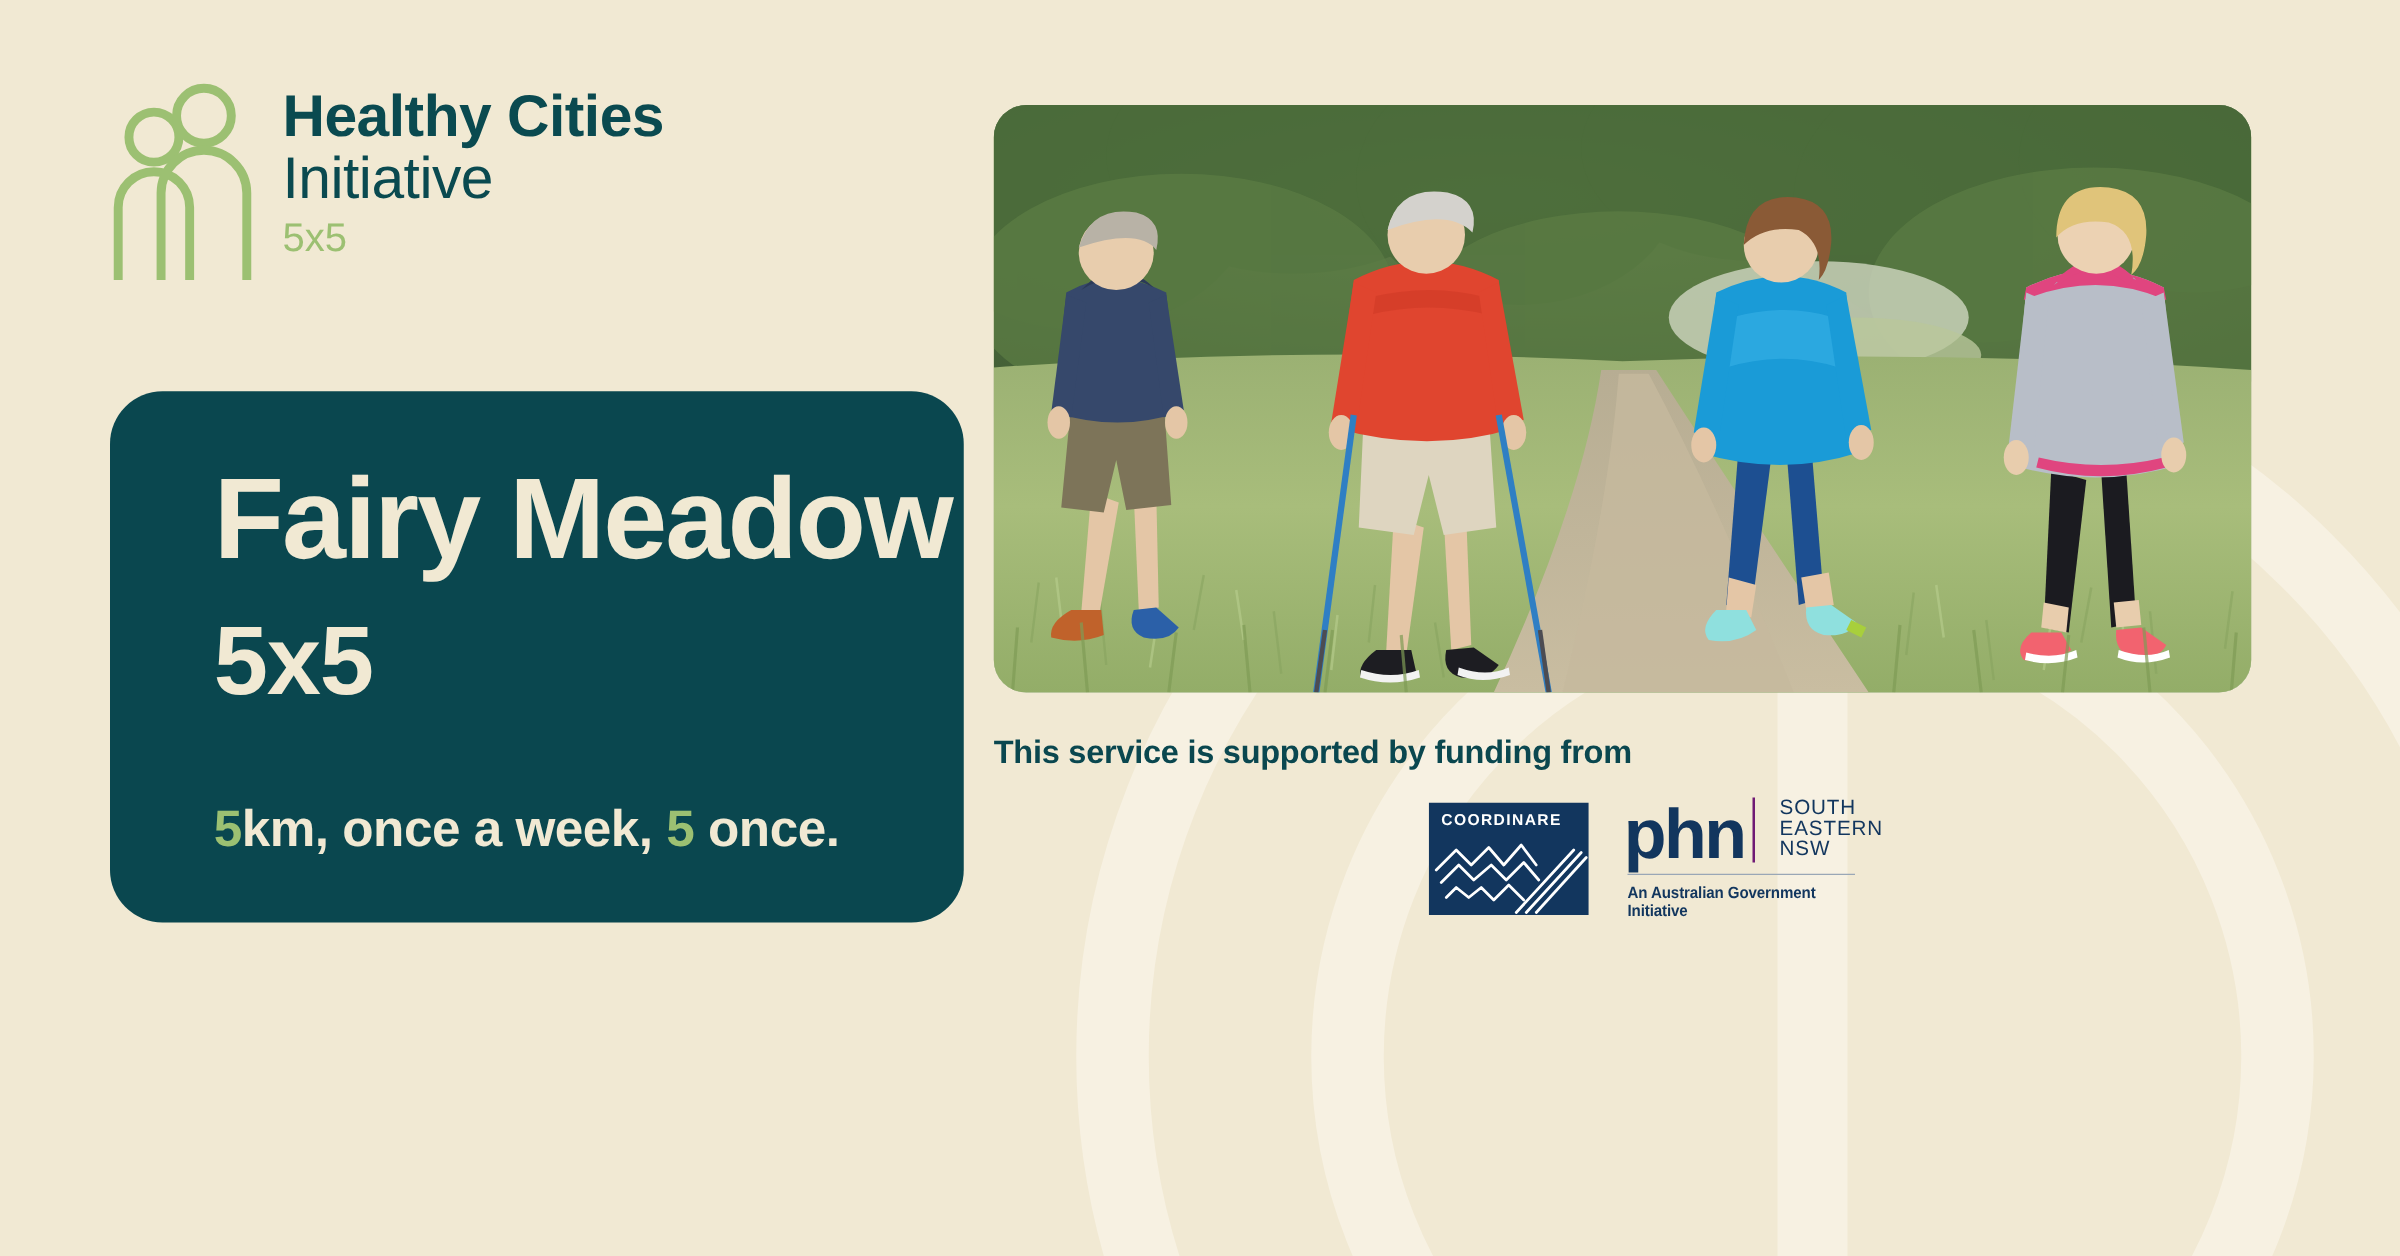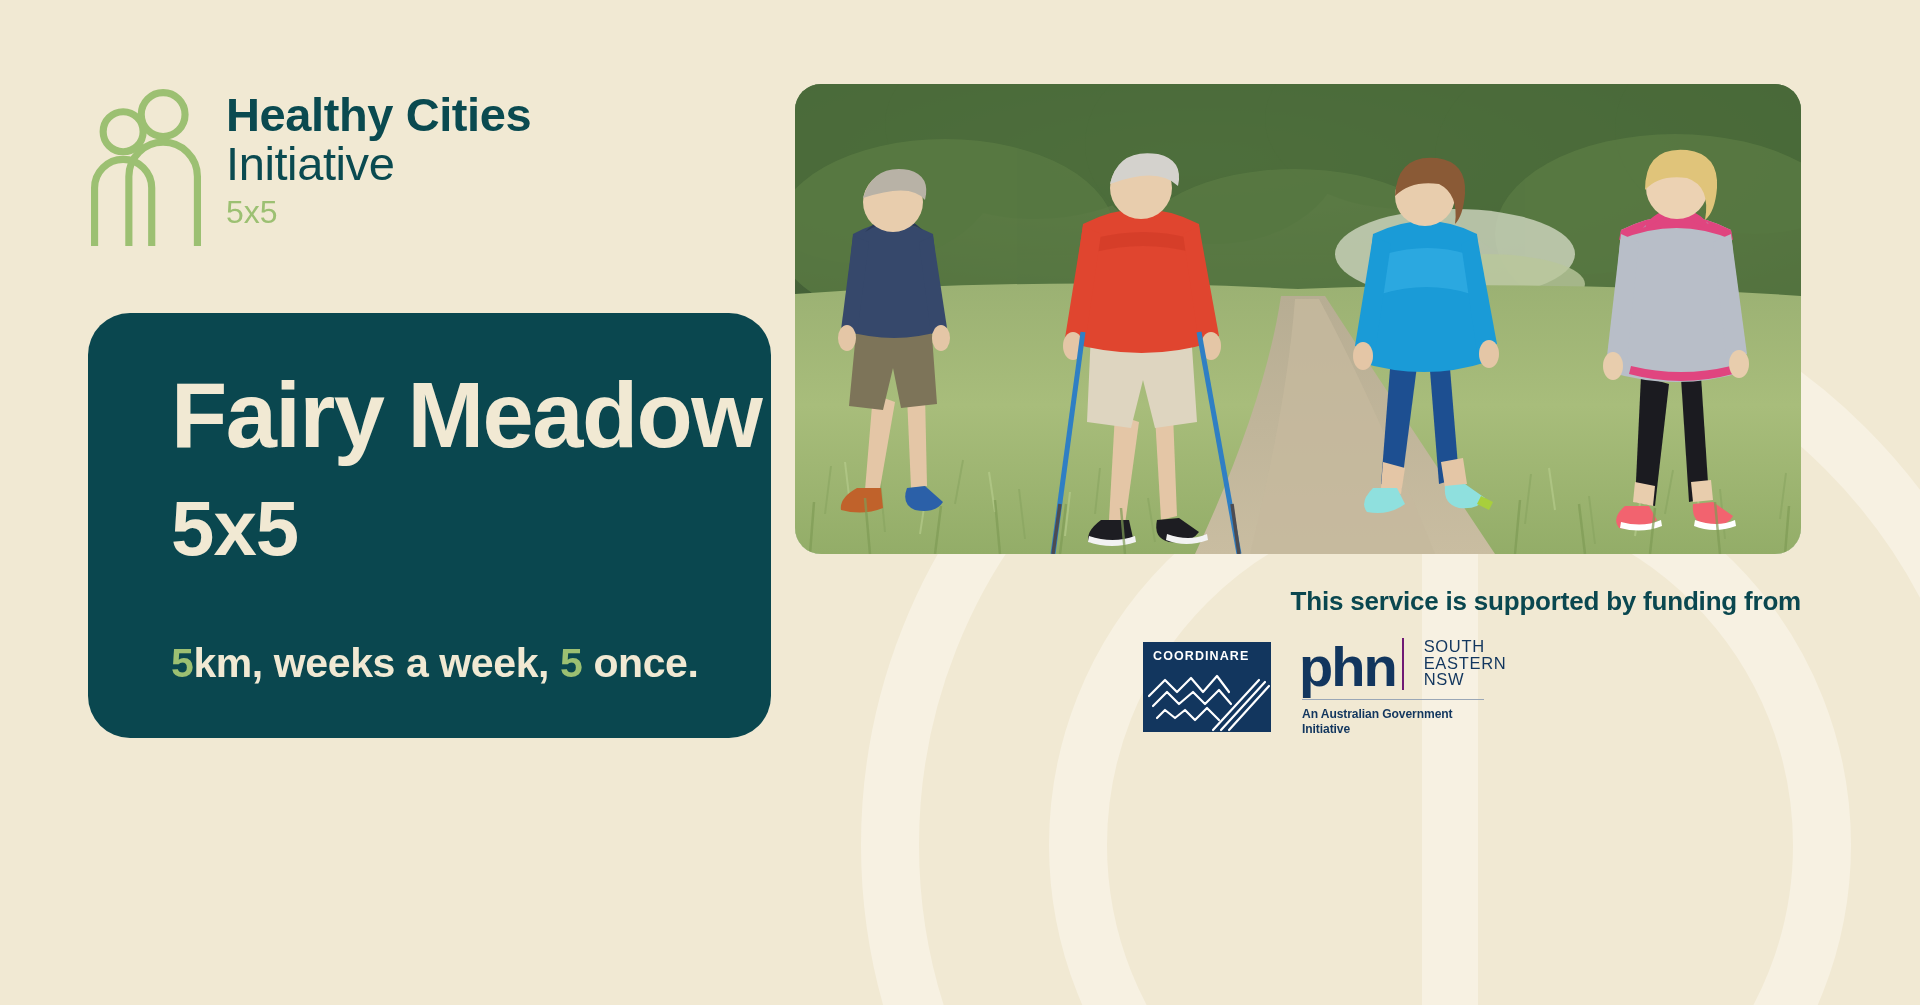--- a/index.html
+++ b/index.html
@@ -28,21 +28,21 @@
     width: 1180px;
     height: 1180px;
     pointer-events: none;
   }
   .bg-arcs svg { display: block; width: 100%; height: 100%; }
 
   
   .brand {
     position: absolute;
     left: 88px;
-    top: 86px;
+    top: 64px;
     display: flex;
     align-items: flex-start;
   }
   .brand-mark {
     width: 116px;
     height: 160px;
     flex: none;
     margin-right: 22px;
   }
   .brand-mark svg { display: block; width: 100%; height: 100%; }
@@ -121,21 +121,21 @@
     overflow: hidden;
     background: #8aa86a;
   }
   .photo svg { display: block; width: 100%; height: 100%; }
 
   .funding-text {
     position: absolute;
     left: 795px;
     top: 586px;
     width: 1006px;
-    text-align: right;
+    text-align: left;
     color: #0a474f;
     font-size: 26px;
     font-weight: 700;
     letter-spacing: -0.2px;
   }
 
   .funder-logos {
     position: absolute;
     left: 795px;
     top: 638px;
@@ -231,21 +231,21 @@
       <div class="brand-line1">Healthy Cities</div>
       <div class="brand-line2">Initiative</div>
       <div class="brand-sub">5x5</div>
     </div>
   </div>
 
   <div class="card">
     <h1 class="card-title">Fairy Meadow</h1>
     <div class="card-subtitle">5x5</div>
     <div class="card-tagline">
-      <span class="accent">5</span><span>km, weeks a week, </span><span class="accent">5</span><span> once.</span>
+      <span class="accent">5</span><span>km, once a week, </span><span class="accent">5</span><span> once.</span>
     </div>
   </div>
 
   <div class="photo">
     <svg viewBox="0 0 1006 470" xmlns="http://www.w3.org/2000/svg" aria-hidden="true" preserveAspectRatio="xMidYMid slice">
       <defs>
         <linearGradient id="skyG" x1="0" y1="0" x2="0" y2="1">
           <stop offset="0" stop-color="#dfe4d8"></stop>
           <stop offset="1" stop-color="#cdd6c2"></stop>
         </linearGradient>

